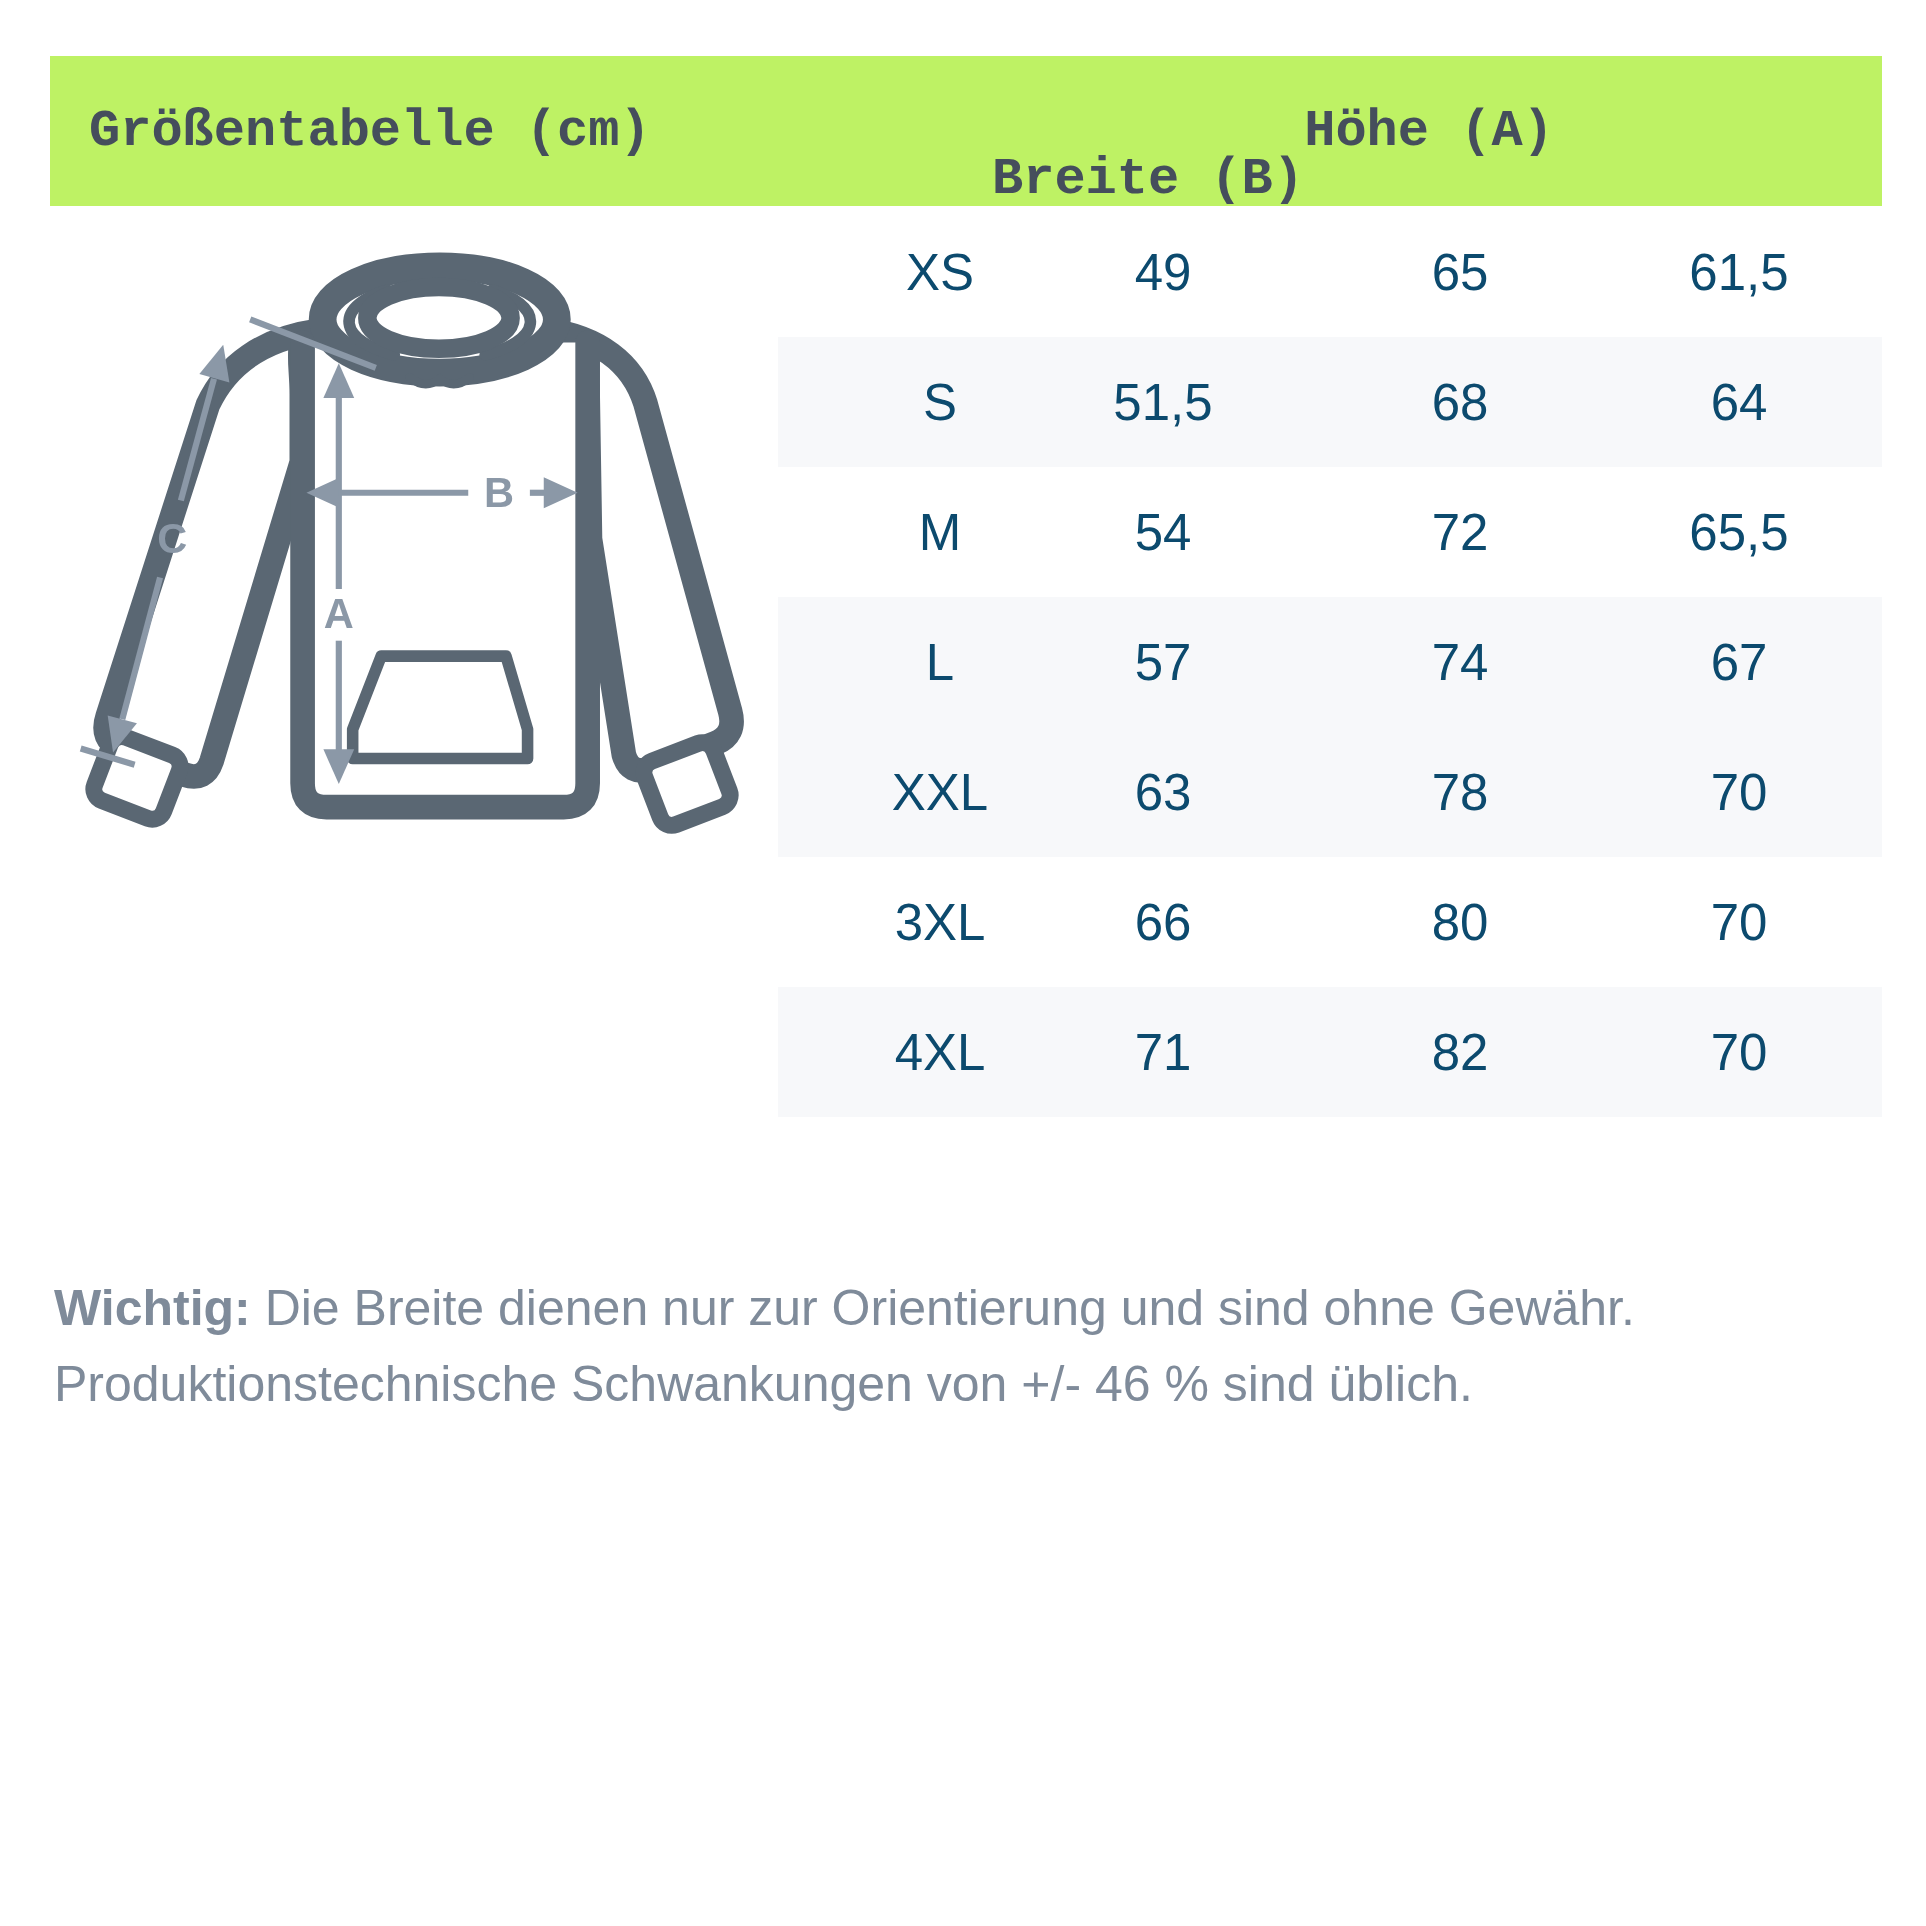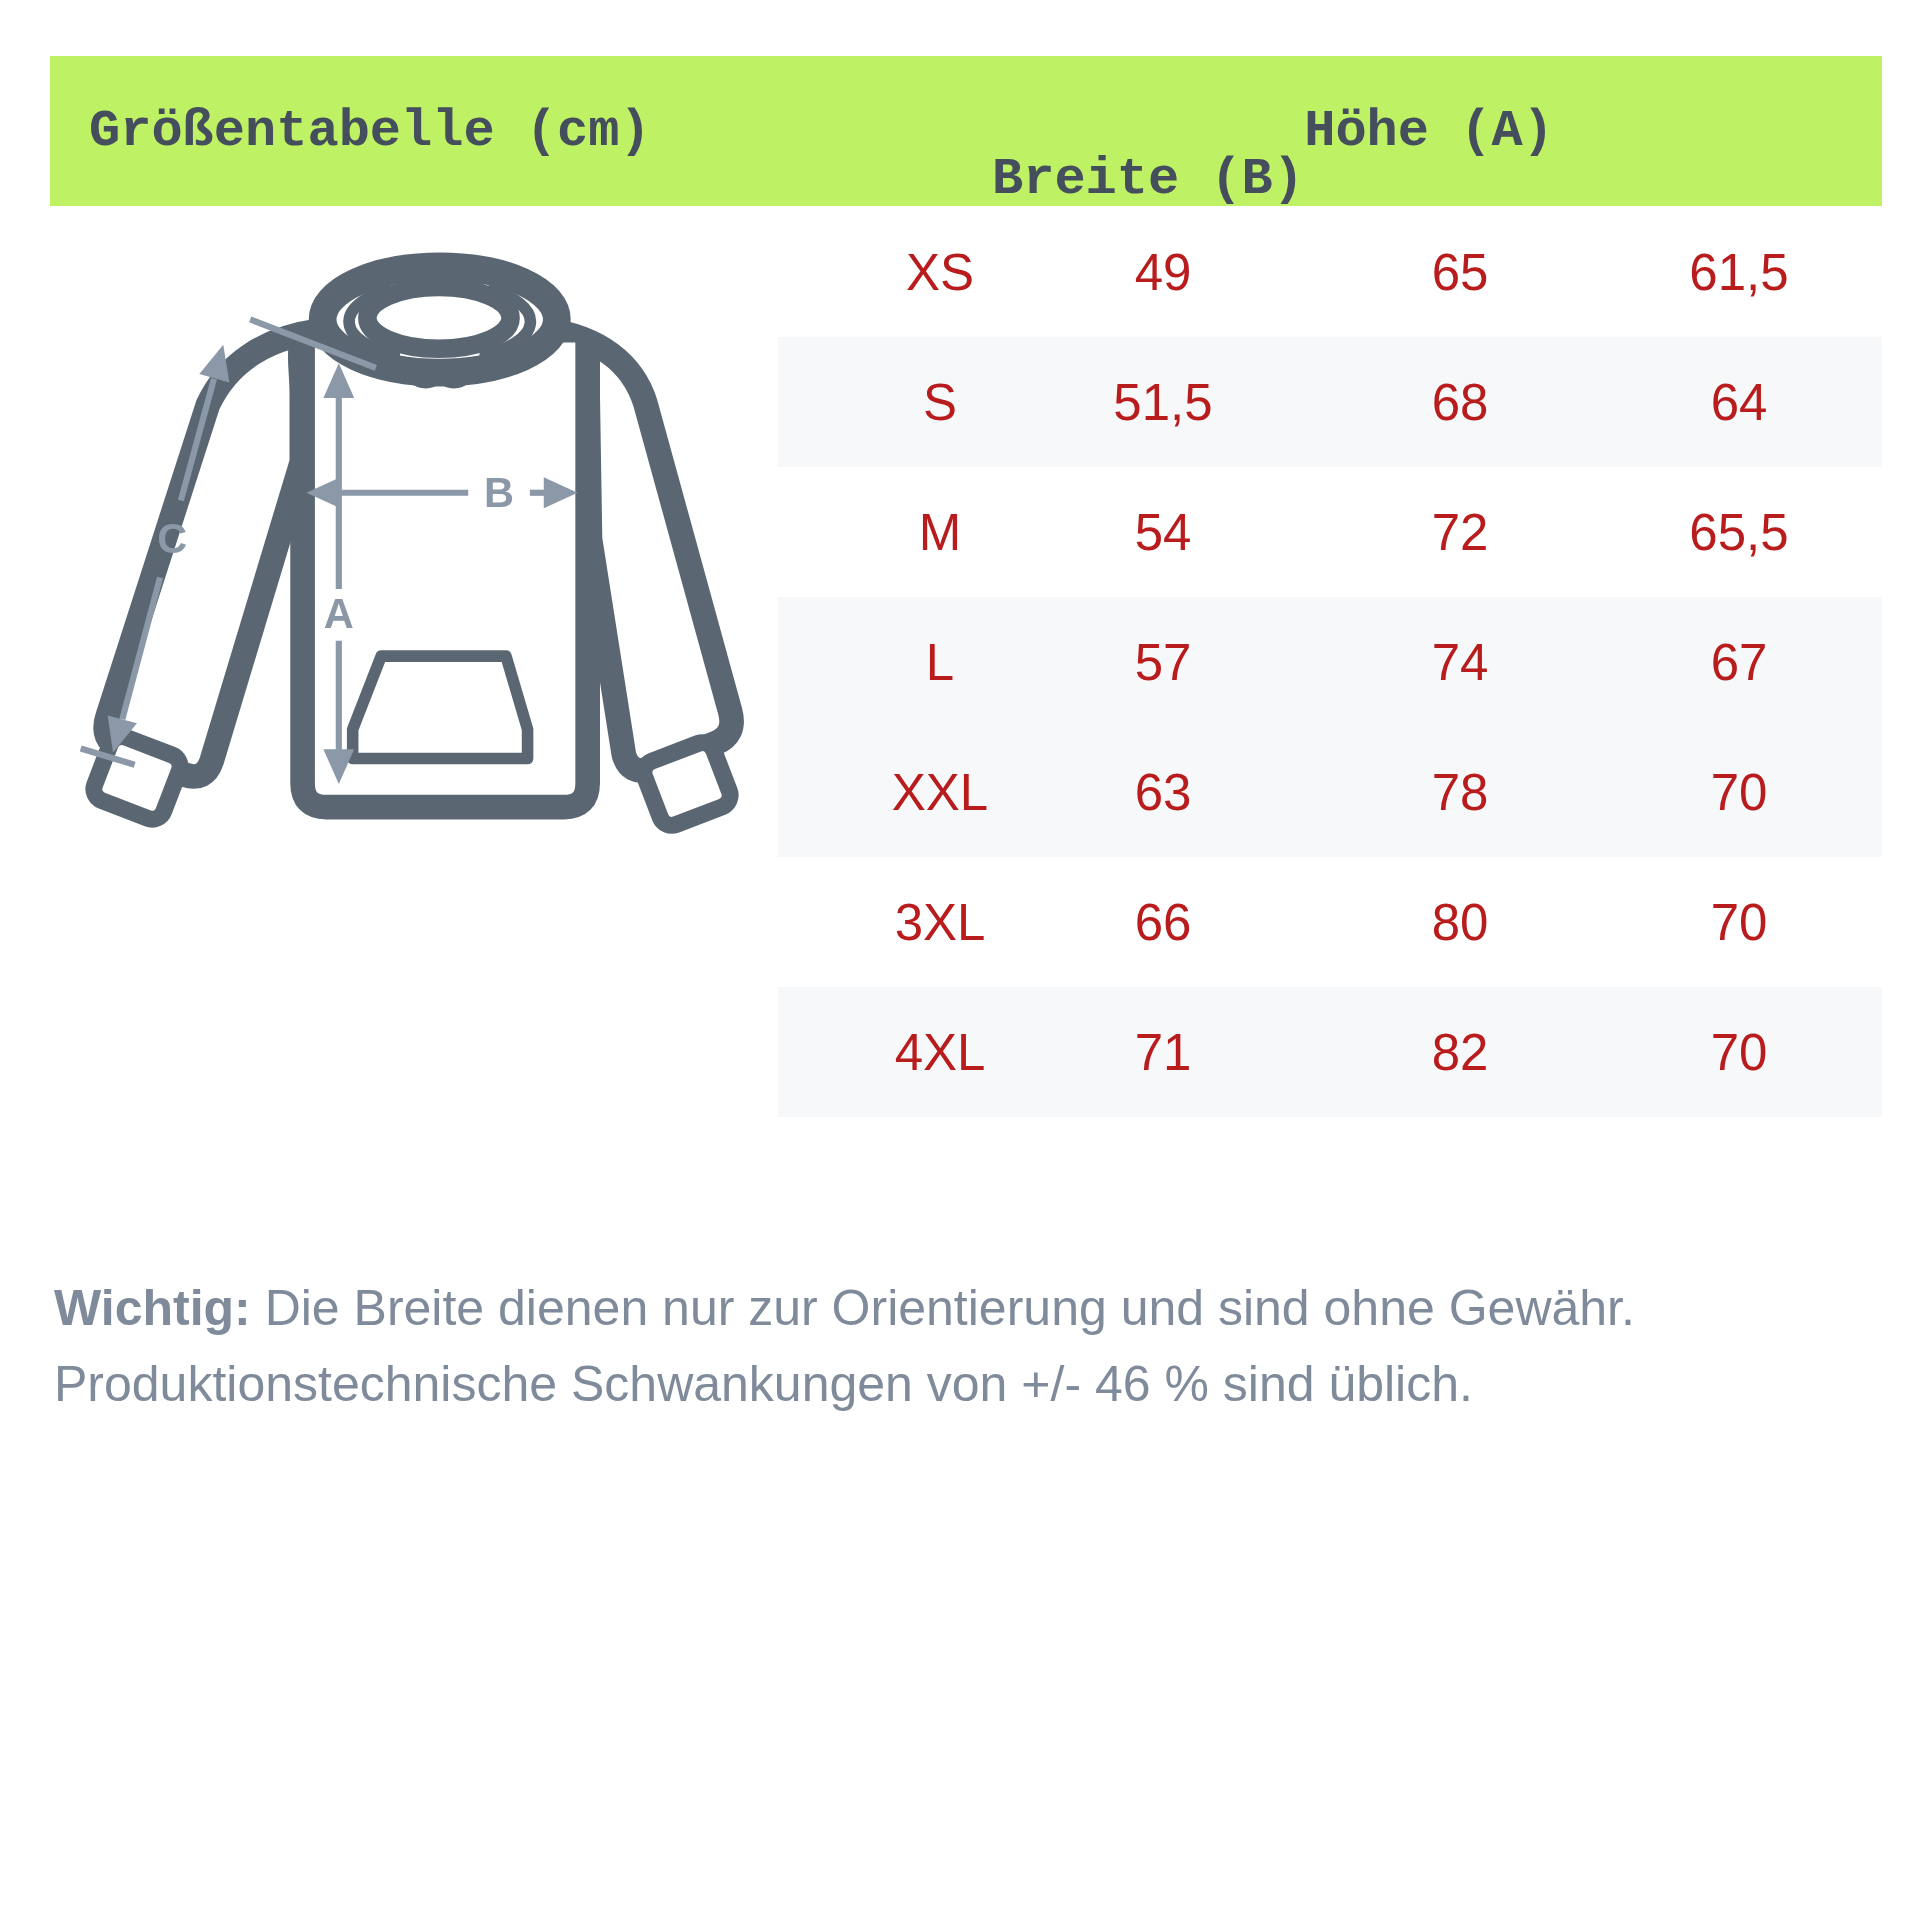--- a/index.html
+++ b/index.html
@@ -24,21 +24,21 @@
   }
   .colhead.h1{left:1098px;margin-top:48px;}
   .colhead.h2{left:1379px;}
   .colhead.h3{left:1657px;}
   
   .rows{position:absolute;left:778px;top:207px;width:1104px;}
   .trow{position:relative;height:130px;}
   .trow.stripe{background:#f7f8fa;}
   .cell{
     position:absolute;top:50%;transform:translate(-50%,-50%);
-    font-size:51px;color:#b91c1c;white-space:nowrap;text-align:center;
+    font-size:51px;color:#0c4a6e;white-space:nowrap;text-align:center;
   }
   .cell.c1{left:162px;}
   .cell.c2{left:385px;}
   .cell.c3{left:682px;}
   .cell.c4{left:940px;margin-left:21px;}
   
   .trow.xlrow .cell.c1{transform:translate(-50%,-50%) translateY(-12.3px);}
   .trow.xlrow .cell.c2,.trow.xlrow .cell.c3,.trow.xlrow .cell.c4{transform:translate(-50%,-50%) translateY(10.8px);}
   
   .diagram{position:absolute;left:46px;top:200px;width:732px;height:678px;}

